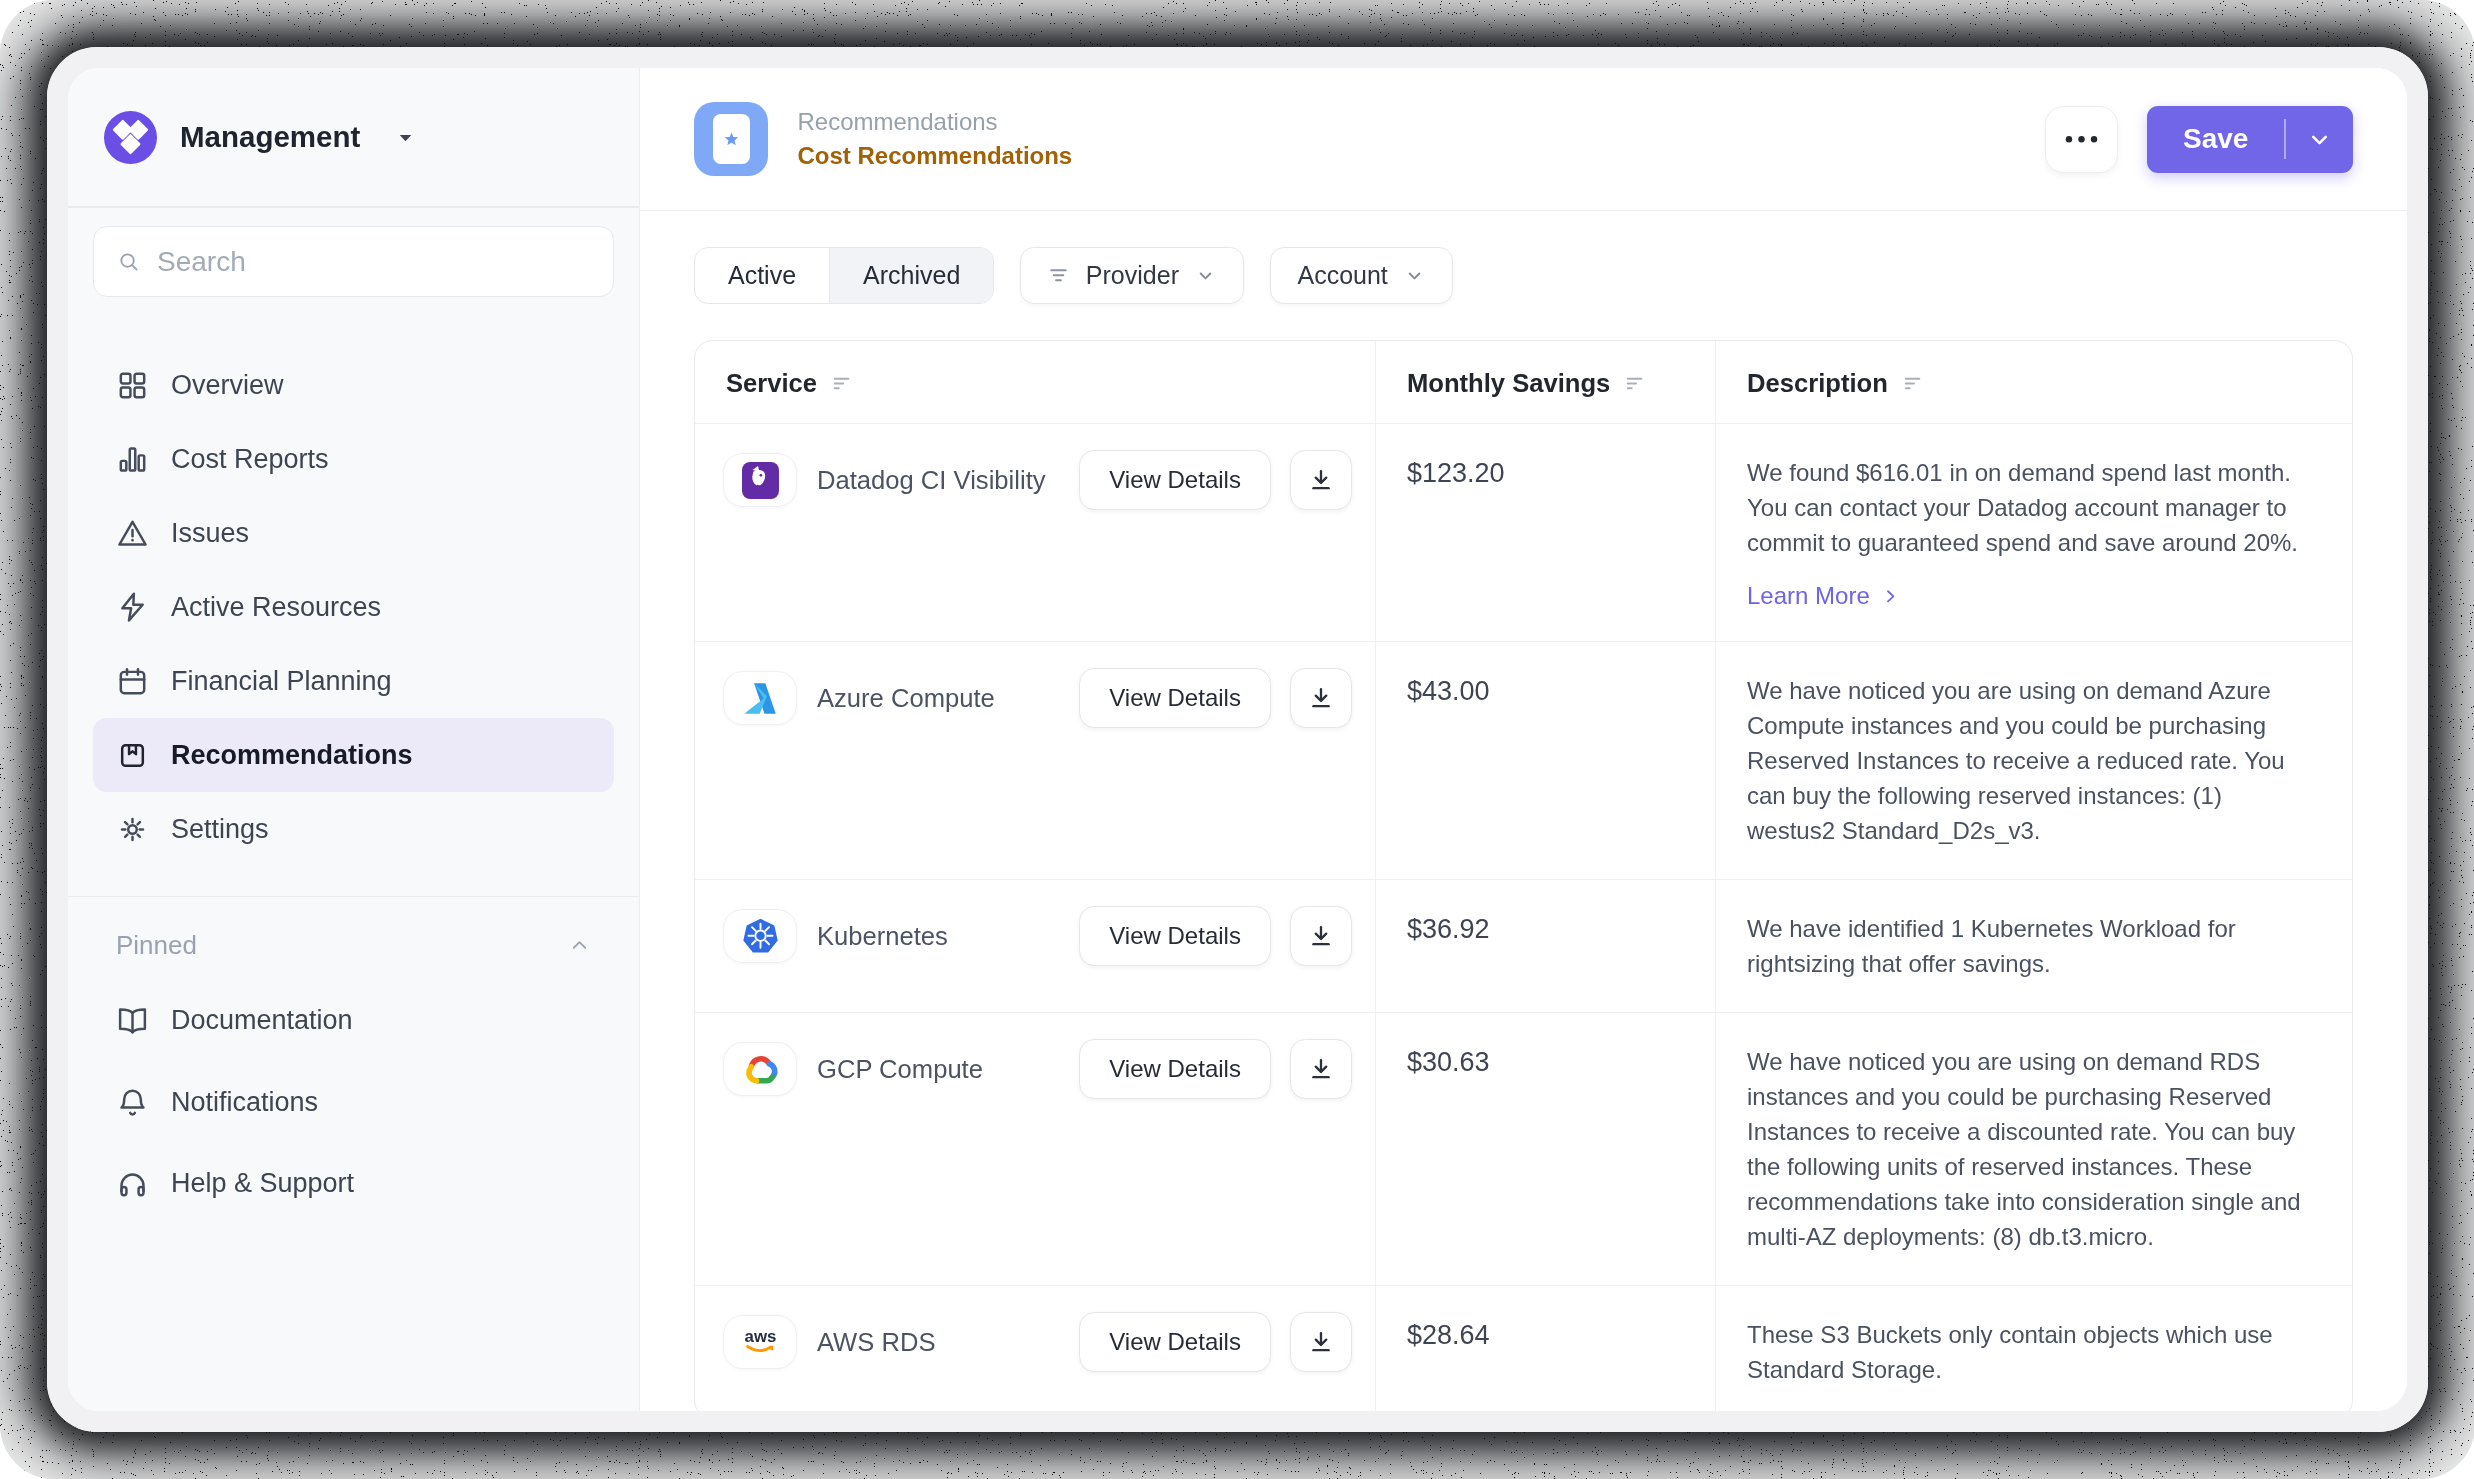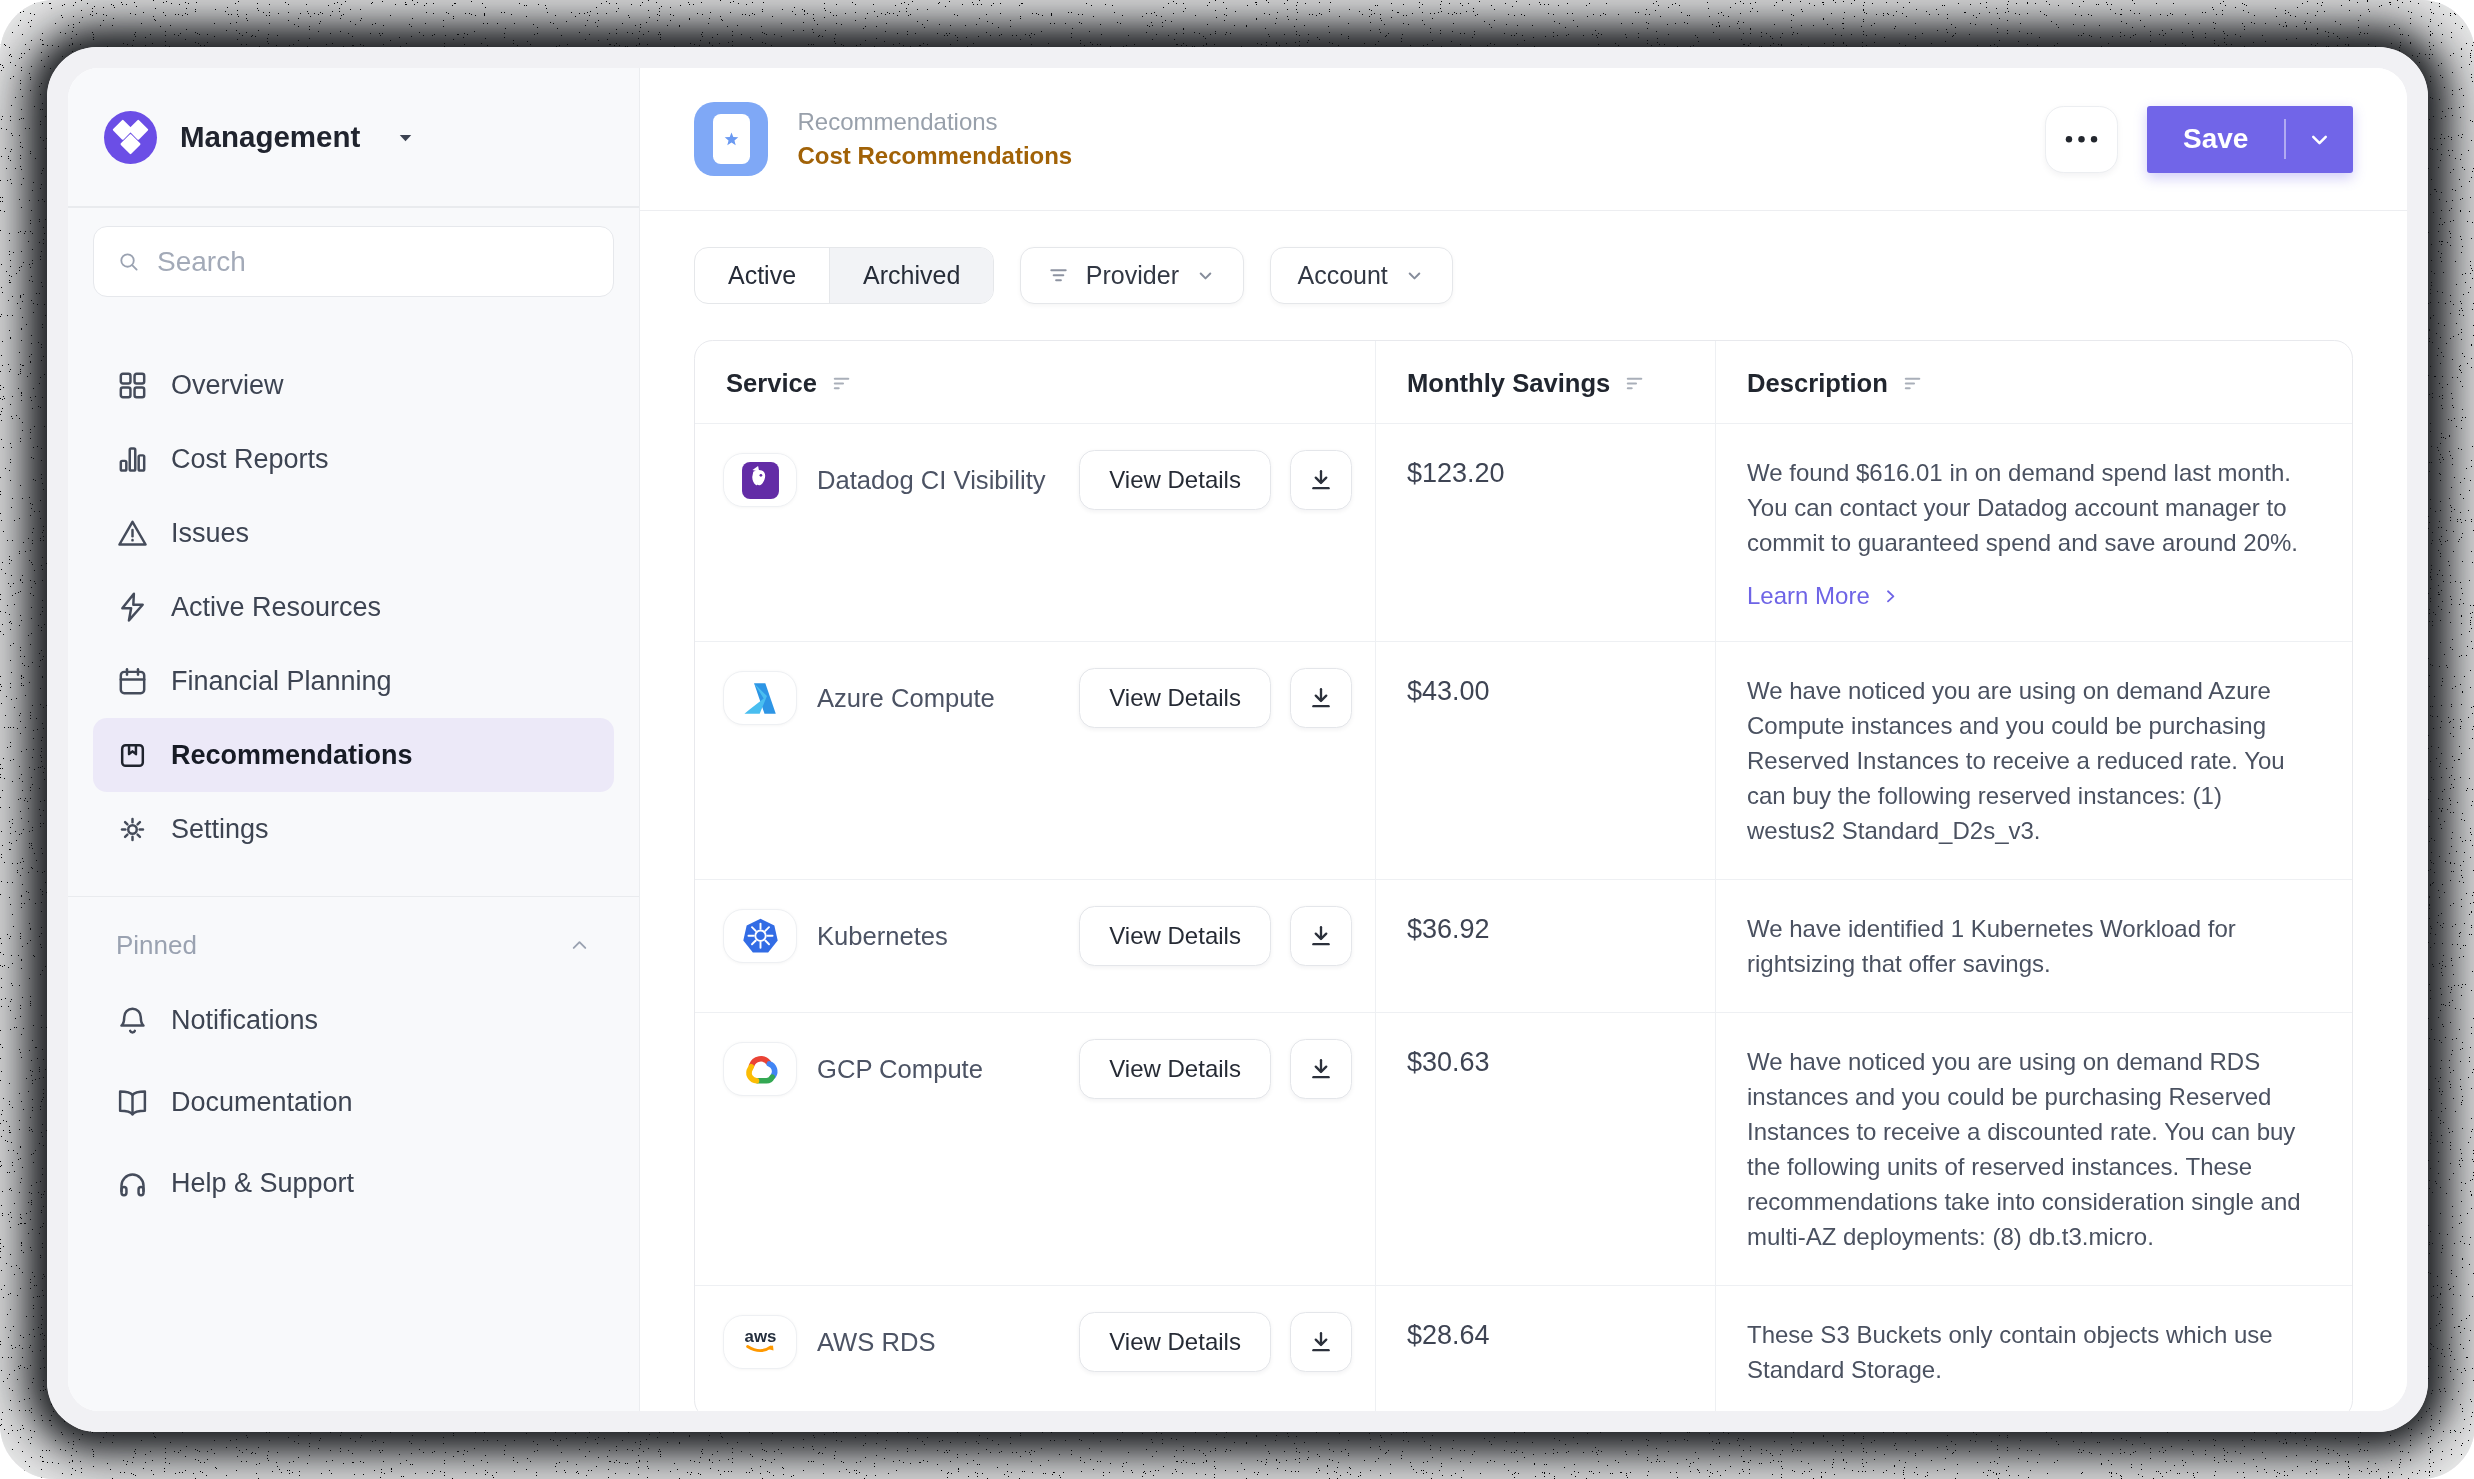--- a/index.html
+++ b/index.html
@@ -38,21 +38,21 @@
   
   .main { flex:1; min-width:0; display:flex; flex-direction:column; background:#fff; }
   .main-header { height:143px; flex:none; display:flex; align-items:center; padding:0 54px; border-bottom:1.6px solid #edeef1; }
   .tile { width:74px; height:74px; border-radius:20px; background:#7FA8F6; flex:none; display:flex; align-items:center; justify-content:center; }
   .tile-inner { width:37px; height:50px; background:#fff; border-radius:7.8px; display:flex; align-items:center; justify-content:center; }
   .titles { margin-left:29.5px; }
   .breadcrumb { font-size:24px; font-weight:500; color:#98a0ab; }
   .page-title { font-size:24px; font-weight:700; color:#a16207; margin-top:6.2px; }
   .header-actions { margin-left:auto; display:flex; align-items:center; gap:29.5px; }
   .ellipsis-btn { width:73px; height:67px; border:1.6px solid #eceef1; border-radius:18.6px; background:#fff; display:flex; align-items:center; justify-content:center; box-shadow:0 2.3px 6.2px rgba(18,22,30,.05); cursor:pointer; }
-  .save-btn { height:67px; border-radius:3px; background:#7165E8; color:#fff; display:flex; align-items:center; overflow:hidden; box-shadow:0 4.7px 12.4px rgba(113,101,232,.32); cursor:pointer; }
+  .save-btn { height:67px; border-radius:11px; background:#7165E8; color:#fff; display:flex; align-items:center; overflow:hidden; box-shadow:0 4.7px 12.4px rgba(113,101,232,.32); cursor:pointer; }
   .save-label { padding:0 36px; font-size:28px; font-weight:600; }
   .save-divider { width:1.6px; height:40px; background:rgba(255,255,255,.45); }
   .save-caret { width:67px; display:flex; align-items:center; justify-content:center; }
 
   .toolbar { display:flex; align-items:center; gap:26px; padding:36px 54px 0; flex:none; }
   .segmented { display:flex; height:57px; border:1.6px solid #e5e7ea; border-radius:14px; overflow:hidden; background:#fff; }
   .seg { display:flex; align-items:center; padding:0 33px; font-size:25px; font-weight:500; color:#262c38; cursor:pointer; }
   .seg.off { background:#f2f3f6; border-left:1.6px solid #e5e7ea; }
   .pill { height:57px; border:1.6px solid #e5e7ea; border-radius:14px; background:#fff; display:flex; align-items:center; gap:15.5px; padding:0 26px; font-size:25px; font-weight:500; color:#323844; box-shadow:0 1.6px 4.7px rgba(18,22,30,.04); cursor:pointer; }
 
@@ -189,31 +189,31 @@
       <div class="sb-divider pinned-divider"></div>
       <div class="pinned-header">
         <span class="pinned-title">Pinned</span>
         <svg class="icon-sm" viewBox="0 0 24 24" fill="none" stroke="#9aa2b1" stroke-width="2" stroke-linecap="round" stroke-linejoin="round">
             <polyline points="6,14.5 12,8.5 18,14.5"></polyline>
           </svg>
       </div>
       <div class="pinned-list">
         <div class="nav-item">
           <svg class="icon" viewBox="0 0 24 24" fill="none" stroke="currentColor" stroke-width="1.8" stroke-linecap="round" stroke-linejoin="round">
+              <path d="M12 6.5 c-1.5 -2 -4 -2.5 -9 -2.5 v14 c5 0 7.5 0.5 9 2.5 c1.5 -2 4 -2.5 9 -2.5 v-14 c-5 0 -7.5 0.5 -9 2.5 Z"></path>
+              <line x1="12" y1="6.5" x2="12" y2="20.5"></line>
+            </svg>
+          <span>Documentation</span>
+        </div>
+        <div class="nav-item">
+          <svg class="icon" viewBox="0 0 24 24" fill="none" stroke="currentColor" stroke-width="1.8" stroke-linecap="round" stroke-linejoin="round">
               <path d="M18 9.5 a6 6 0 0 0 -12 0 c0 5 -2 6.2 -2 6.2 h16 c0 0 -2 -1.2 -2 -6.2 Z"></path>
               <path d="M10.3 19.5 a1.8 1.8 0 0 0 3.4 0"></path>
             </svg>
           <span>Notifications</span>
-        </div>
-        <div class="nav-item">
-          <svg class="icon" viewBox="0 0 24 24" fill="none" stroke="currentColor" stroke-width="1.8" stroke-linecap="round" stroke-linejoin="round">
-              <path d="M12 6.5 c-1.5 -2 -4 -2.5 -9 -2.5 v14 c5 0 7.5 0.5 9 2.5 c1.5 -2 4 -2.5 9 -2.5 v-14 c-5 0 -7.5 0.5 -9 2.5 Z"></path>
-              <line x1="12" y1="6.5" x2="12" y2="20.5"></line>
-            </svg>
-          <span>Documentation</span>
         </div>
         <div class="nav-item">
           <svg class="icon" viewBox="0 0 24 24" fill="none" stroke="currentColor" stroke-width="1.8" stroke-linecap="round" stroke-linejoin="round">
               <path d="M4 17.5 v-4 a8 8 0 0 1 16 0 v4"></path>
               <rect x="4" y="14.5" width="3.6" height="6" rx="1.8"></rect>
               <rect x="16.4" y="14.5" width="3.6" height="6" rx="1.8"></rect>
             </svg>
           <span>Help &amp; Support</span>
         </div>
       </div>

